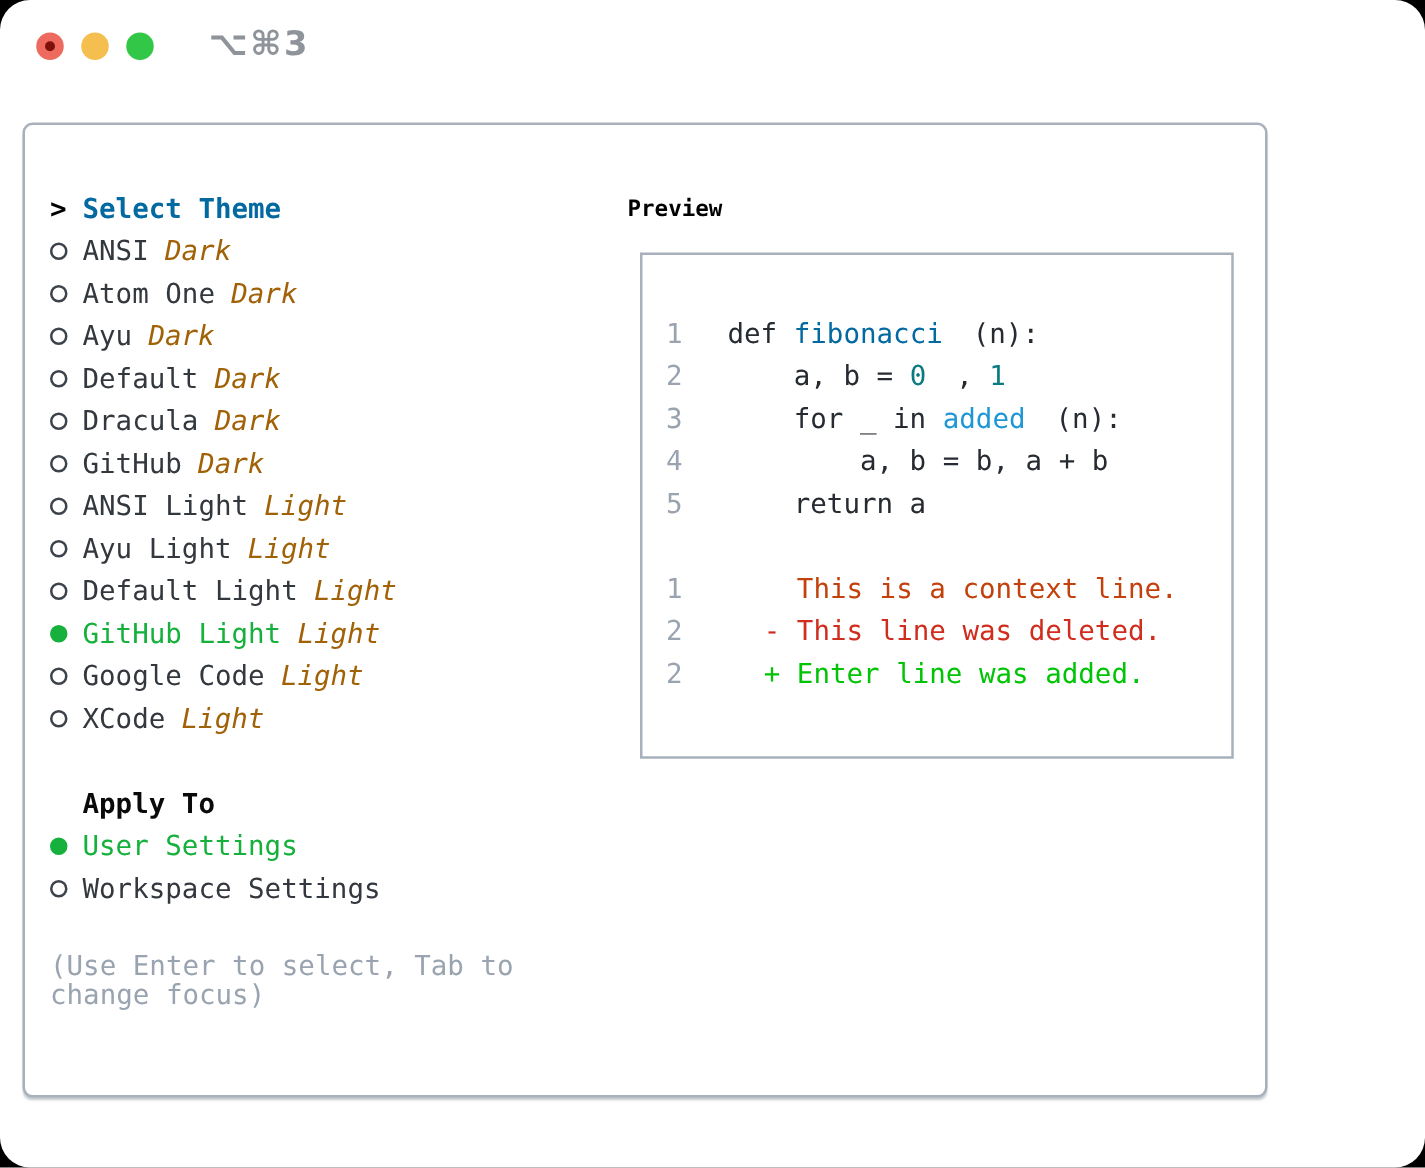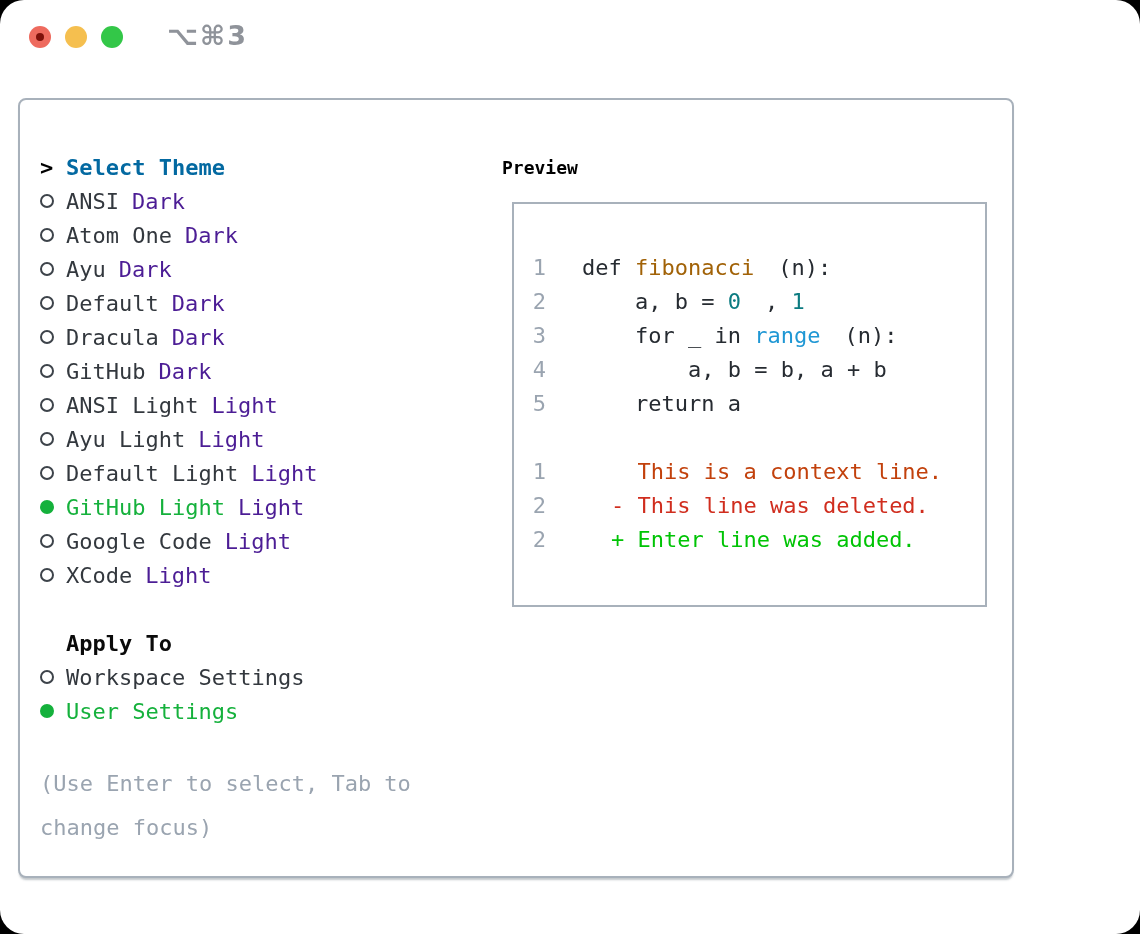--- a/index.html
+++ b/index.html
@@ -29,33 +29,33 @@
     box-shadow:0 3px 2px -1px rgba(120,130,140,.45);
   }
   .left-col{position:absolute;left:20px;top:50px;}
   .row{display:flex;height:34px;align-items:center;font-size:22px;color:#33383e;}
   .marker{width:26px;flex:none;display:flex;align-items:center;}
   .arrow{color:#000;font-weight:bold;font-size:22px;}
   .circle{width:14px;height:14px;border:2px solid #3d434a;border-radius:50%;box-sizing:border-box;background:transparent;}
   .circle.sel{background:#15b13c;border-color:#15b13c;}
   .hdr{font-weight:bold;color:#0369a1;}
   .name.sel,.label.sel{color:#15b13c;}
-  .variant{color:#4c1d95;margin-left:13px;}
+  .variant{color:#a16207;font-style:italic;margin-left:13px;}
   .spacer{height:34px;}
-  .hint{color:#9aa4b0;font-size:22px;line-height:44px;width:440px;}
+  .hint{color:#9aa4b0;font-size:22px;line-height:23px;width:440px;}
   
   .preview-title{position:absolute;left:482px;top:50px;height:34px;display:flex;align-items:center;font-size:18px;font-weight:bold;color:#000;}
   .preview-box{
     position:absolute;left:492px;top:102px;width:475px;height:405px;box-sizing:border-box;
     border:2px solid #a8b1bb;background:#fff;padding:46px 0 0 18px;overflow:hidden;
   }
   .code-row{display:flex;height:34px;align-items:center;font-size:22px;white-space:pre;}
   .lnum{color:#9aa4b0;width:14px;margin-right:12px;text-align:right;flex:none;}
   .seg-plain{color:#262b31;margin-left:24px;}
-  .seg-function{color:#a16207;}
+  .seg-function{color:#0369a1;}
   .seg-number{color:#0c7b81;}
   .seg-builtin{color:#1f97d4;}
   .seg-context{color:#c2410c;margin-top:16px;}
   .seg-deleted{color:#d02d1e;}
   .seg-added{color:#00c405;}
 </style>
 </head>
 <body>
 
 <div class="window">
@@ -169,44 +169,44 @@
       <div class="spacer"></div>
 
       <div class="row">
         <span class="marker"></span>
         <span class="hdr" style="font-weight:bold;color:#0a0a0a;">Apply To</span>
       </div>
 
       <div id="apply-items">
           <div class="row">
             <span class="marker">
+              <span class="circle sel"></span>
+            </span>
+            <span class="label sel">User Settings</span>
+          </div>
+          <div class="row">
+            <span class="marker">
               <span class="circle"></span>
             </span>
             <span class="label">Workspace Settings</span>
-          </div>
-          <div class="row">
-            <span class="marker">
-              <span class="circle sel"></span>
-            </span>
-            <span class="label sel">User Settings</span>
           </div>
         </div>
 
       <div class="spacer"></div>
 
       <div class="hint">(Use Enter to select, Tab to change focus)</div>
     </div>
 
     <div class="preview-title">Preview</div>
 
     <div class="preview-box">
       <div id="code-lines">
           <div class="code-row"><span class="lnum">1</span><span><span class="seg-plain">def </span><span class="seg-function">fibonacci</span><span class="seg-plain">(n):</span></span></div>
           <div class="code-row"><span class="lnum">2</span><span><span class="seg-plain">    a, b = </span><span class="seg-number">0</span><span class="seg-plain">, </span><span class="seg-number">1</span></span></div>
-          <div class="code-row"><span class="lnum">3</span><span><span class="seg-plain">    for _ in </span><span class="seg-builtin">range</span><span class="seg-plain">(n):</span></span></div>
+          <div class="code-row"><span class="lnum">3</span><span><span class="seg-plain">    for _ in </span><span class="seg-builtin">added</span><span class="seg-plain">(n):</span></span></div>
           <div class="code-row"><span class="lnum">4</span><span><span class="seg-plain">        a, b = b, a + b</span></span></div>
           <div class="code-row"><span class="lnum">5</span><span><span class="seg-plain">    return a</span></span></div>
           <div class="code-row"><span class="lnum"></span><span></span></div>
           <div class="code-row"><span class="lnum">1</span><span><span class="seg-context">      This is a context line.</span></span></div>
           <div class="code-row"><span class="lnum">2</span><span><span class="seg-deleted">    - This line was deleted.</span></span></div>
           <div class="code-row"><span class="lnum">2</span><span><span class="seg-added">    + Enter line was added.</span></span></div>
         </div>
     </div>
 
   </div>

